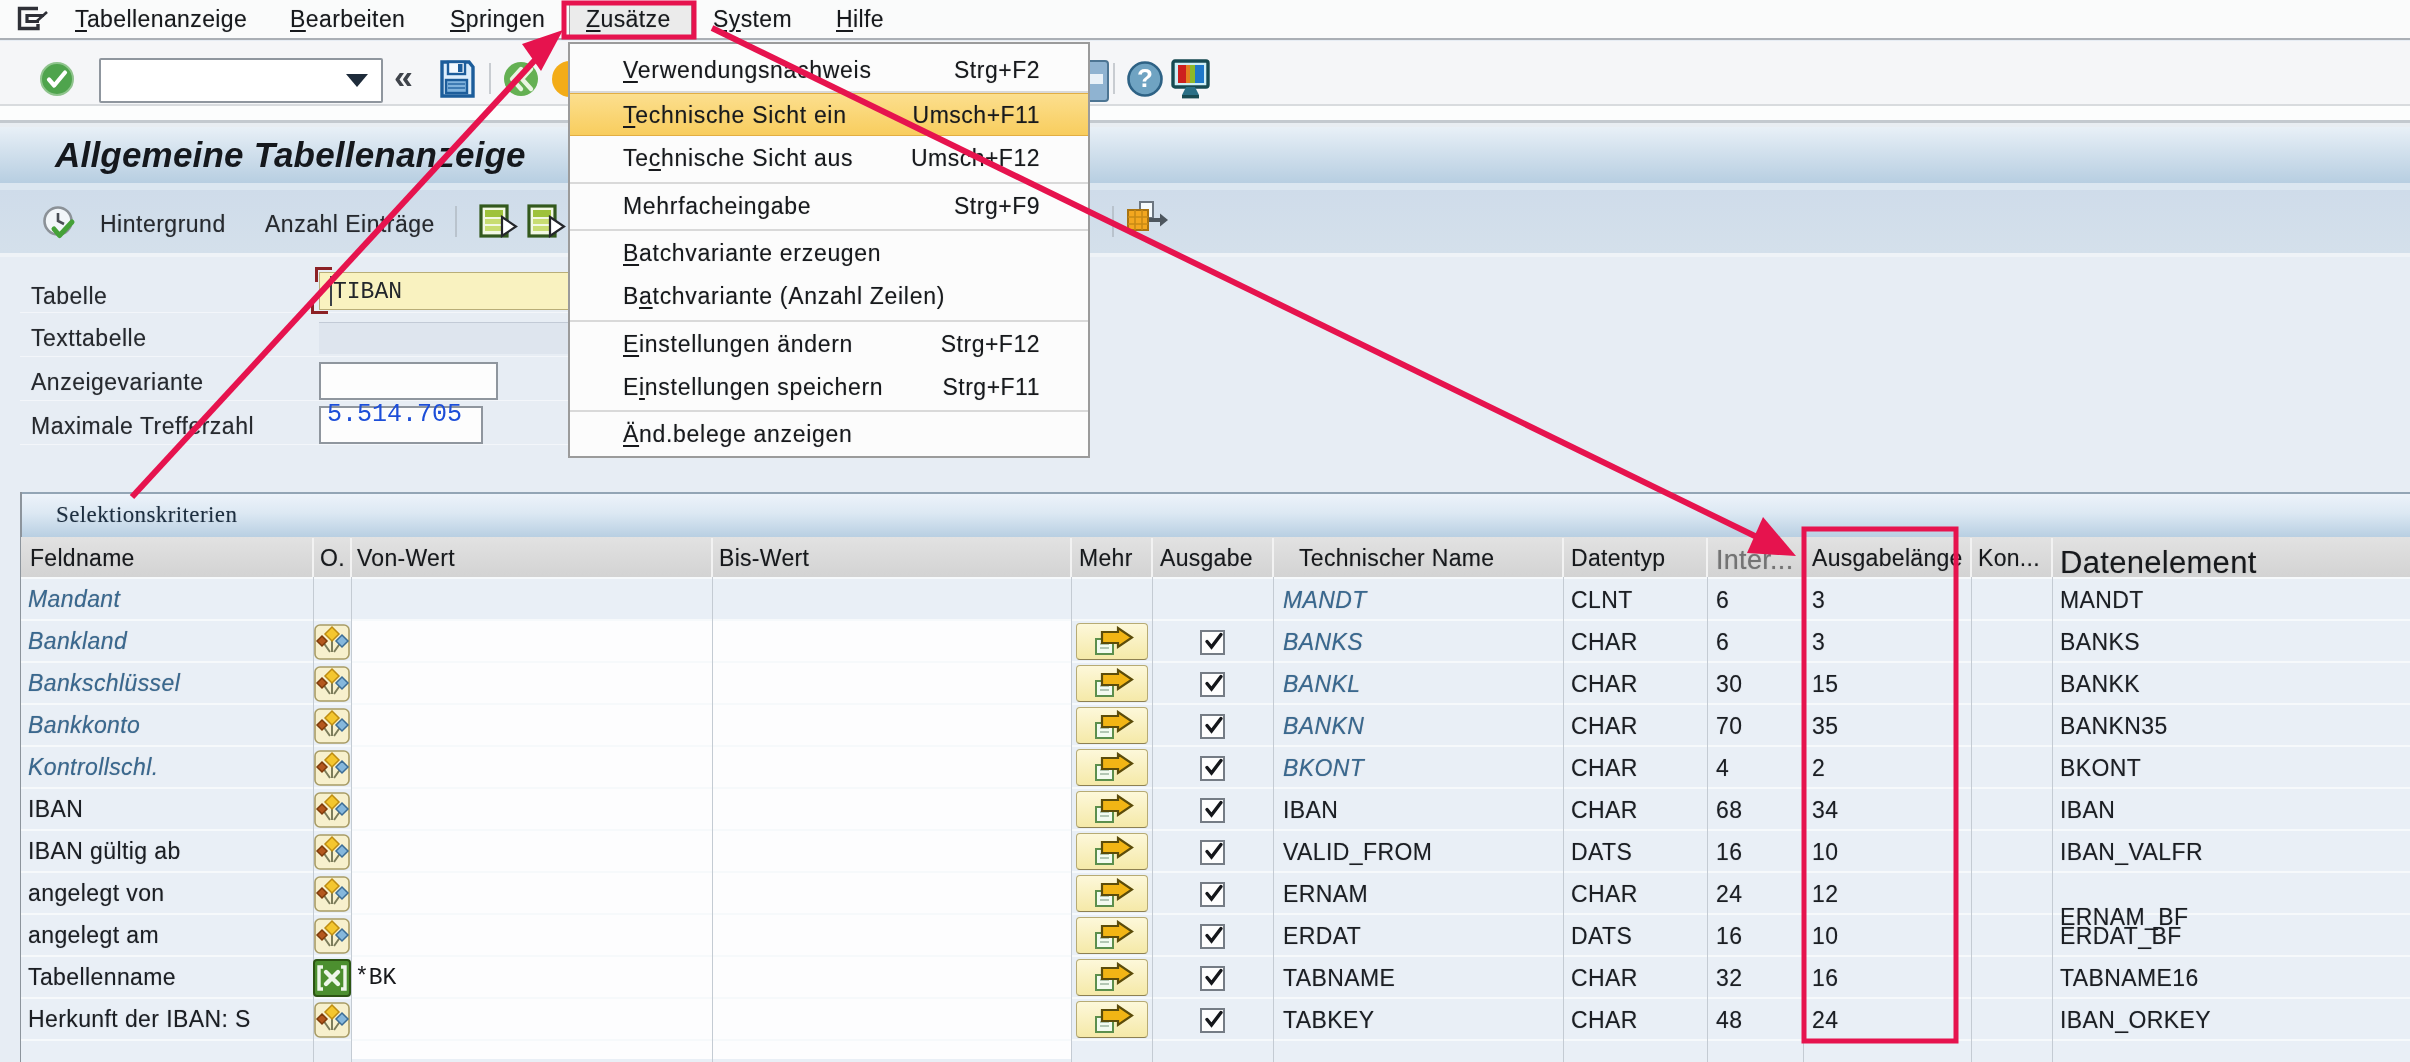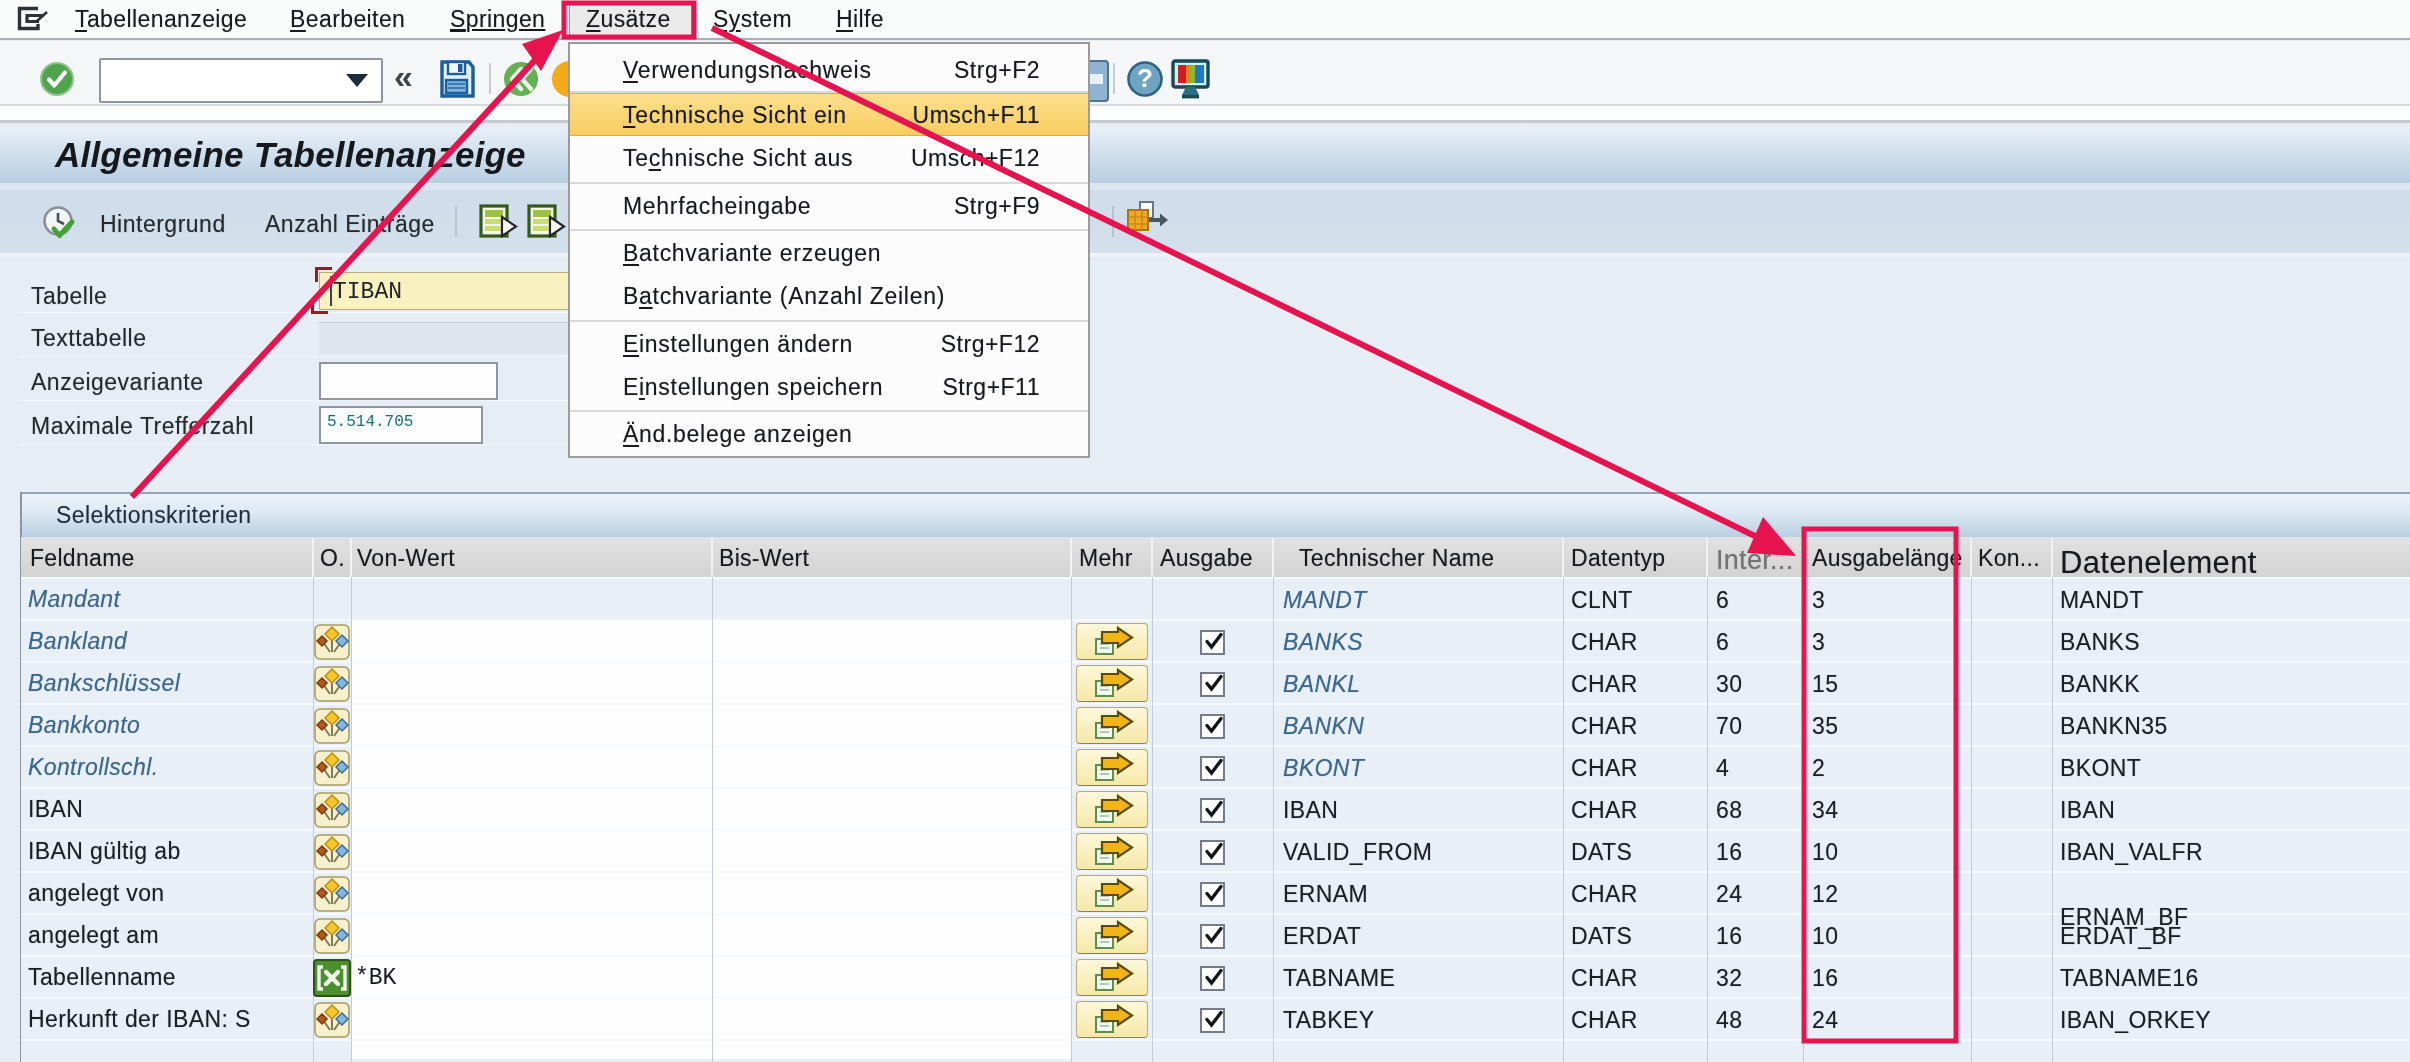--- a/index.html
+++ b/index.html
@@ -24,21 +24,21 @@
 <div class="abs" style="left:0;top:106px;width:2410px;height:14px;background:#fcfdfd;"></div>
 <div class="abs" style="left:0;top:120px;width:2410px;height:3px;background:#c3c9cf;"></div>
 <div class="abs" style="left:0;top:123px;width:2410px;height:4px;background:#e8edf2;"></div>
 <div class="abs" style="left:0;top:127px;width:2410px;height:56px;background:linear-gradient(#e8f0f7 0%,#d4e2ee 40%,#b7cee1 100%);"></div>
 <div class="abs" style="left:0;top:183px;width:2410px;height:7px;background:#dbe6f0;"></div>
 <div class="abs" style="left:0;top:190px;width:2410px;height:63px;background:linear-gradient(#cfdcea,#d4e0eb);"></div>
 <div class="abs" style="left:0;top:253px;width:2410px;height:4px;background:#eff3f7;"></div>
 <div class="abs" style="left:569px;top:4px;width:121px;height:31px;background:#ebebeb;border:1px solid #9a9a9a;"></div>
 <div class="abs" style="left:75px;top:6px;font-size:23px;color:#17191c;letter-spacing:.4px;text-shadow:0 0 1px rgba(40,44,50,.38);"><span class="un">T</span>abellenanzeige</div>
 <div class="abs" style="left:290px;top:6px;font-size:23px;color:#17191c;letter-spacing:.4px;text-shadow:0 0 1px rgba(40,44,50,.38);"><span class="un">B</span>earbeiten</div>
-<div class="abs" style="left:450px;top:6px;font-size:23px;color:#17191c;letter-spacing:.4px;text-shadow:0 0 1px rgba(40,44,50,.38);text-decoration:underline;"><span class="un">S</span>pringen</div>
+<div class="abs" style="left:450px;top:6px;font-size:23px;color:#17191c;letter-spacing:.4px;text-shadow:0 0 1px rgba(40,44,50,.38);"><span class="un">S</span>pringen</div>
 <div class="abs" style="left:586px;top:6px;font-size:23px;color:#17191c;letter-spacing:.4px;text-shadow:0 0 1px rgba(40,44,50,.38);"><span class="un">Z</span>usätze</div>
 <div class="abs" style="left:713px;top:6px;font-size:23px;color:#17191c;letter-spacing:.4px;text-shadow:0 0 1px rgba(40,44,50,.38);"><span class="un">Sy</span>stem</div>
 <div class="abs" style="left:836px;top:6px;font-size:23px;color:#17191c;letter-spacing:.4px;text-shadow:0 0 1px rgba(40,44,50,.38);"><span class="un">H</span>ilfe</div>
 <svg class="abs" style="left:16px;top:5px;" width="34" height="27" viewBox="0 0 34 27">
 <path d="M22 3.5 H3.5 V23.5 H22 V19" fill="none" stroke="#2e3037" stroke-width="3.4"></path>
 <path d="M28 10.5 H11 V16.5 H23" fill="none" stroke="#2e3037" stroke-width="3.2"></path>
 <path d="M21 16 L31 7" stroke="#2e3037" stroke-width="2.6"></path>
 </svg>
 <svg class="abs" style="left:39px;top:61px;" width="36" height="36" viewBox="0 0 36 36">
 <circle cx="18" cy="18" r="16" fill="#4fa44d" stroke="#8fc48d" stroke-width="2"></circle>
@@ -118,24 +118,24 @@
 <div class="abs" style="left:319px;top:272px;width:260px;height:38px;background:#f9f2c0;border:1px solid #b9ae78;box-sizing:border-box;"></div>
 <div class="abs" style="left:333px;top:279px;font-family:'Liberation Mono',monospace;font-size:23px;color:#23262b;">TIBAN</div>
 <div class="abs" style="left:330px;top:276px;width:2px;height:30px;background:#3c4148;"></div>
 <div class="abs" style="left:315px;top:267px;width:17px;height:3px;background:#8c2125;"></div>
 <div class="abs" style="left:315px;top:267px;width:3px;height:15px;background:#8c2125;"></div>
 <div class="abs" style="left:311px;top:311px;width:17px;height:3px;background:#8c2125;"></div>
 <div class="abs" style="left:311px;top:299px;width:3px;height:15px;background:#8c2125;"></div>
 <div class="abs" style="left:319px;top:322px;width:260px;height:31px;background:#dee5ee;border-top:1px solid #c2cad6;"></div>
 <div class="abs" style="left:319px;top:362px;width:179px;height:38px;background:#fdfdfd;border:2px solid #8f969e;box-sizing:border-box;"></div>
 <div class="abs" style="left:319px;top:406px;width:164px;height:38px;background:#fdfdfd;border:2px solid #8f969e;box-sizing:border-box;"></div>
-<div class="abs" style="left:327px;top:413px;font-family:'Liberation Mono',monospace;font-size:16px;color:#0f766e;">5.514.705</div>
+<div class="abs" style="left:327px;top:400px;font-family:'Liberation Mono',monospace;font-size:25px;color:#1d4ed8;">5.514.705</div>
 <div class="abs" style="left:20px;top:492px;width:2390px;height:2px;background:#93a5b5;"></div>
 <div class="abs" style="left:20px;top:494px;width:2390px;height:43px;background:linear-gradient(#edf3fa 0%,#dce8f3 45%,#b8cfe2 100%);"></div>
-<div class="abs" style="left:56px;top:502px;font-size:23px;color:#1c2e40;letter-spacing:.4px;text-shadow:0 0 1px rgba(40,44,50,.3);">Selektionskriterien</div>
+<div class="abs" style="left:56px;top:502px;font-size:23px;color:#1c2e40;letter-spacing:.4px;text-shadow:0 0 1px rgba(40,44,50,.3);font-family:Liberation Serif, serif;">Selektionskriterien</div>
 <div class="abs" style="left:20px;top:492px;width:2px;height:570px;background:#8c949c;"></div>
 <div class="abs" style="left:21px;top:537px;width:2389px;height:42px;background:linear-gradient(#e2e2e2,#d2d2d2);"></div>
 <div class="abs" style="left:30px;top:545px;font-size:23px;color:#17191c;letter-spacing:.3px;text-shadow:0 0 1px rgba(40,44,50,.38);">Feldname</div>
 <div class="abs" style="left:320px;top:545px;font-size:23px;color:#17191c;letter-spacing:.3px;text-shadow:0 0 1px rgba(40,44,50,.38);">O.</div>
 <div class="abs" style="left:357px;top:545px;font-size:23px;color:#17191c;letter-spacing:.3px;text-shadow:0 0 1px rgba(40,44,50,.38);">Von-Wert</div>
 <div class="abs" style="left:719px;top:545px;font-size:23px;color:#17191c;letter-spacing:.3px;text-shadow:0 0 1px rgba(40,44,50,.38);">Bis-Wert</div>
 <div class="abs" style="left:1079px;top:545px;font-size:23px;color:#17191c;letter-spacing:.3px;text-shadow:0 0 1px rgba(40,44,50,.38);">Mehr</div>
 <div class="abs" style="left:1160px;top:545px;font-size:23px;color:#17191c;letter-spacing:.3px;text-shadow:0 0 1px rgba(40,44,50,.38);">Ausgabe</div>
 <div class="abs" style="left:1283px;top:545px;font-size:23px;color:#17191c;letter-spacing:.3px;text-shadow:0 0 1px rgba(40,44,50,.38);margin-left:16px;">Technischer Name</div>
 <div class="abs" style="left:1571px;top:545px;font-size:23px;color:#17191c;letter-spacing:.3px;text-shadow:0 0 1px rgba(40,44,50,.38);">Datentyp</div>

